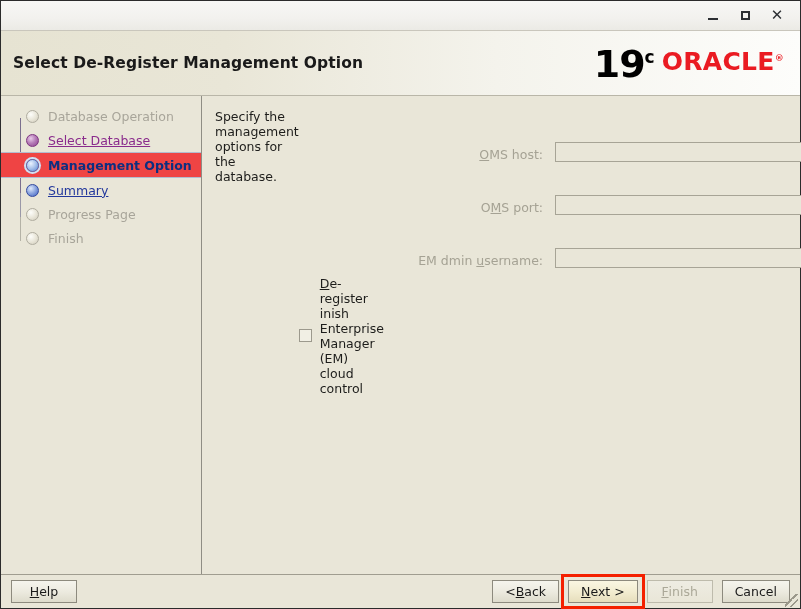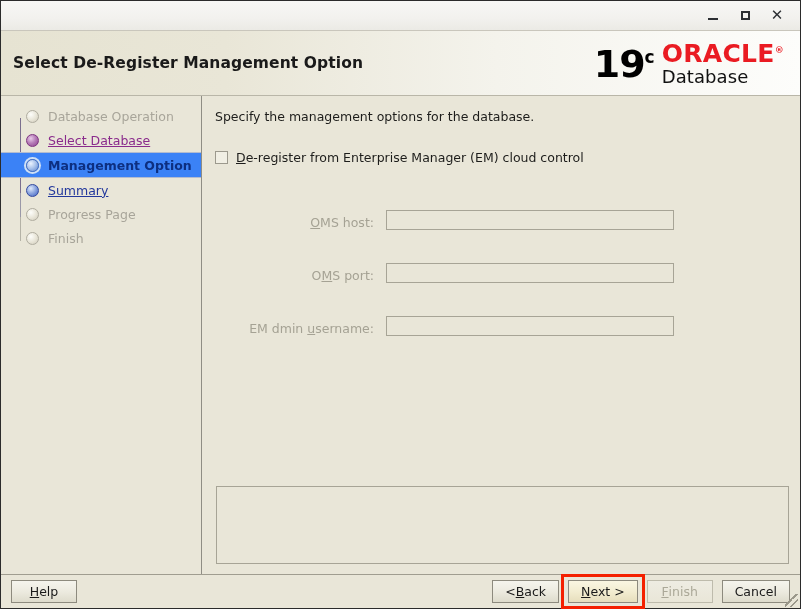--- a/index.html
+++ b/index.html
@@ -103,21 +103,20 @@
   }
   .logo-19c {
     font-family: "DejaVu Sans", "Liberation Sans", sans-serif;
     font-size: 38px;
     font-weight: bold;
     color: #000000;
     line-height: 0.92;
     letter-spacing: -1px;
     position: relative;
     top: 1px;
-    margin-top: 8px;
   }
   .logo-19c sup {
     font-size: 17px;
     font-weight: bold;
     vertical-align: super;
     line-height: 0;
     letter-spacing: 0;
   }
   .logo-right {
     display: flex;
@@ -166,21 +165,21 @@
   }
   .step {
     display: flex;
     align-items: center;
     height: 24px;
     padding-left: 25px;
     position: relative;
     box-sizing: border-box;
   }
   .step.current {
-    background: #3b82f6;
+    background: #ef4444;
     border-top: 1px solid #b3bccf;
     border-bottom: 1px solid #b3bccf;
     height: 26px;
   }
   .connector {
     position: absolute;
     left: 19px;
     width: 1px;
     background: #7b6f8e;
     z-index: 0;
@@ -228,21 +227,21 @@
     text-decoration: underline;
   }
   .step-label.active {
     color: #0d2f80;
     font-weight: bold;
   }
   
   .content {
     flex: 1;
     display: flex;
-    flex-direction: column;
+    flex-direction: row;
     padding: 13px 10px 0 13px;
     box-sizing: border-box;
     min-width: 0;
   }
   .intro {
     font-size: 12.5px;
     color: #1d1d1b;
     margin-bottom: 26px;
   }
   .cb-row {
@@ -385,21 +384,20 @@
       </div>
     </div>
   </div>
 
   <div class="header">
     <div class="header-title">Select De-Register Management Option</div>
     <div class="logo">
       <div class="logo-19c"><span>19</span><sup>c</sup></div>
       <div class="logo-right">
         <div class="logo-oracle"><span>ORACLE</span><sup>®</sup></div>
-        <div class="logo-database">Database</div>
       </div>
     </div>
   </div>
 
   <div class="body-area">
 
     <div class="sidebar">
       <div class="steps">
         <div class="connector" style="top:14px;height:24px;"></div>
         <div class="connector" style="top:38px;height:25px;"></div>
@@ -438,21 +436,21 @@
         </div>
       </div>
     </div>
 
     <div class="content">
 
       <div class="intro">Specify the management options for the database.</div>
 
       <div class="cb-row">
         <div class="checkbox"></div>
-        <div class="cb-label"><span class="u">D</span><span>e-register from Enterprise Manager (EM) cloud control</span></div>
+        <div class="cb-label"><span class="u">D</span><span>e-register inish Enterprise Manager (EM) cloud control</span></div>
       </div>
 
       <div class="form">
 
         <div class="frow">
           <div class="flabel"><span></span><span class="u">O</span><span>MS host:</span></div>
           <div class="finput"></div>
         </div>
 
         <div class="frow">

